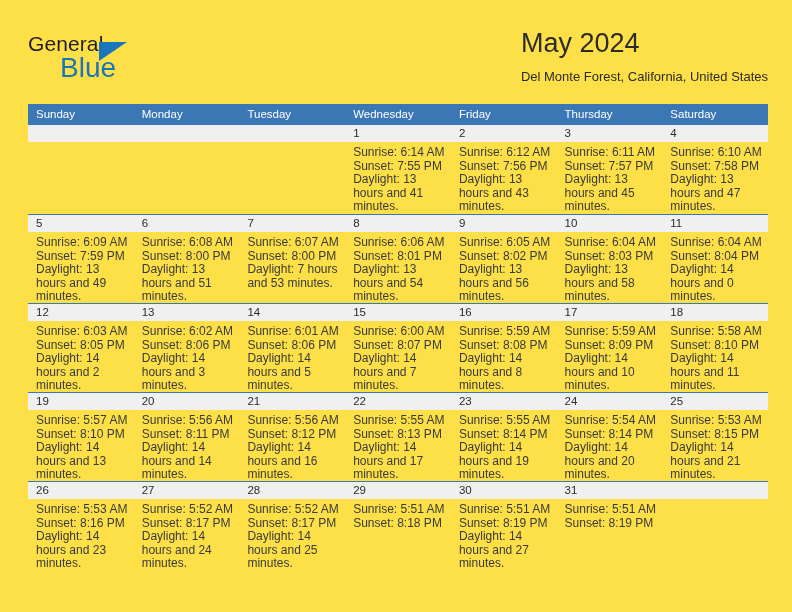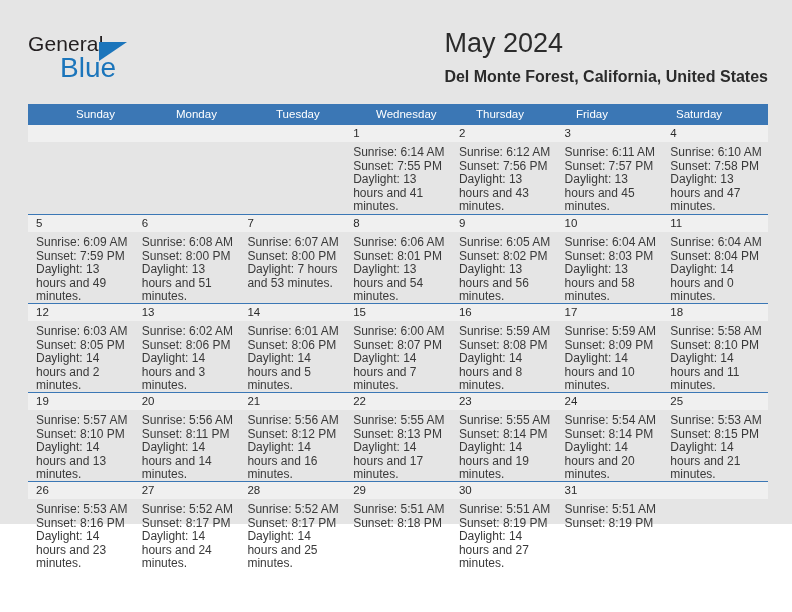--- a/index.html
+++ b/index.html
@@ -8,22 +8,22 @@
     padding: 0;
     width: 792px;
     height: 612px;
     background: #ffffff;
     font-family: "Liberation Sans", sans-serif;
     color: #2b2b2b;
   }
   .page {
     position: relative;
     width: 792px;
-    height: 524px;
-    background: #e5e5e5;
+    height: 612px;
+    background: #fde047;
   }
 
   
   .header {
     position: absolute;
     left: 28px;
     top: 26px;
     width: 740px;
     height: 72px;
   }
@@ -68,40 +68,39 @@
     text-align: left;
   }
   .cal-title {
     font-size: 27px;
     font-weight: normal;
     color: #2b2b2b;
     line-height: 34px;
     white-space: nowrap;
   }
   .cal-subtitle {
-    font-size: 16px;
-    font-weight: bold;
+    font-size: 13px;
+    font-weight: normal;
     color: #2b2b2b;
     line-height: 22px;
     margin-top: 6px;
     white-space: nowrap;
   }
 
   
   .calendar {
     position: absolute;
     left: 28px;
     top: 104px;
     width: 740px;
   }
   .dow-row {
     display: flex;
     background: #3b77b5;
     height: 21px;
-    padding-left: 40px;
   }
   .dow {
     flex: 1 1 0;
     color: #ffffff;
     font-size: 11.5px;
     line-height: 21px;
     padding-left: 8px;
     white-space: nowrap;
   }
 
@@ -155,22 +154,22 @@
 
   </div>
 
   <div class="calendar">
 
     <div class="dow-row">
       <div class="dow">Sunday</div>
       <div class="dow">Monday</div>
       <div class="dow">Tuesday</div>
       <div class="dow">Wednesday</div>
+      <div class="dow">Friday</div>
       <div class="dow">Thursday</div>
-      <div class="dow">Friday</div>
       <div class="dow">Saturday</div>
     </div>
 
     <div class="week first">
       <div class="cell empty">
         <div class="daynum"></div>
       </div>
       <div class="cell empty">
         <div class="daynum"></div>
       </div>

